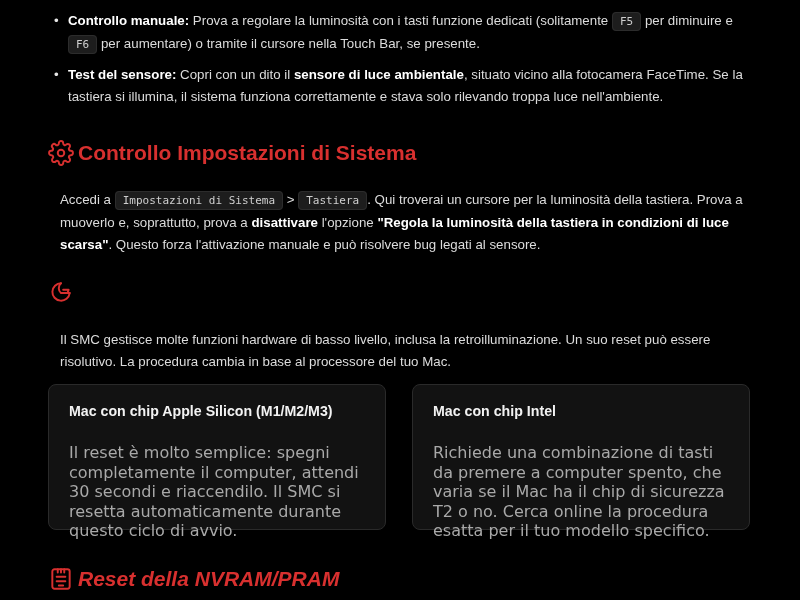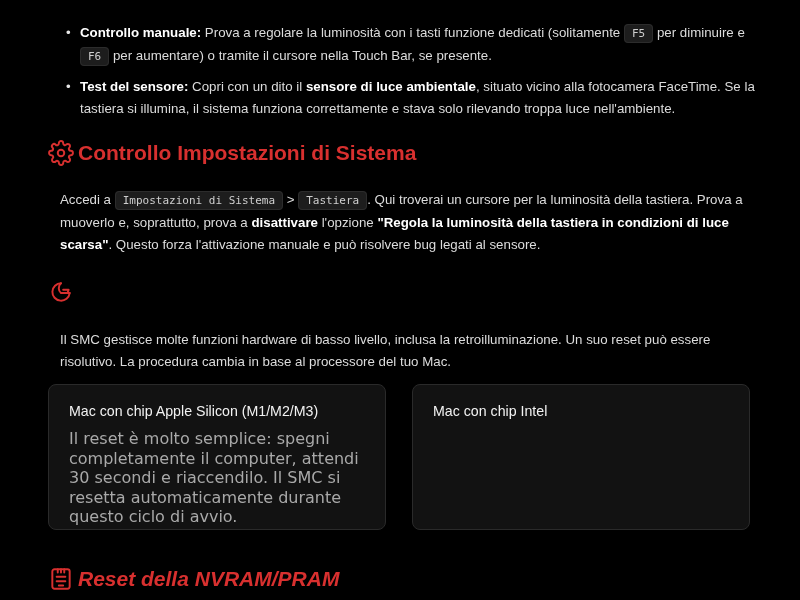--- a/index.html
+++ b/index.html
@@ -1,28 +1,28 @@
 <!DOCTYPE html>
 <html><head>
 <meta charset="utf-8">
 <style>
   html, body { margin:0; padding:0; background:#000; }
   body { width:800px; height:600px; overflow:hidden; position:relative;
          font-family:"Liberation Sans", sans-serif; color:#d4d4d4; }
   .content { position:absolute; left:48px; top:0; width:704px; }
-  ul.bullets { list-style:none; margin:12px; padding:0; position:absolute; top:10px; left:0; width:704px; }
+  ul.bullets { list-style:none; margin:0; padding:0; position:absolute; top:10px; left:0; width:704px; }
   ul.bullets li { position:relative; padding-left:20px; font-size:13.3px; line-height:22px; margin-bottom:8px; color:#dcdcdc; }
   ul.bullets li::before { content:"•"; position:absolute; left:6px; top:0; color:#e6e6e6; }
   b, strong { color:#fff; font-weight:bold; }
   code.k { font-family:"DejaVu Sans Mono", monospace; font-size:11px; background:#1d1d1d; border:1px solid #2c2c2c; border-radius:4px; padding:2px 7px; color:#cfcfcf; }
   h2 { position:absolute; left:0; margin:0; font-size:21px; font-weight:bold; color:#d8302f; display:flex; align-items:center; gap:4px; }
   h2 .ico { width:26px; height:26px; display:inline-block; }
   p.para { position:absolute; left:0; width:704px; margin:12px; font-size:13.3px; line-height:22px; color:#dcdcdc; }
   .card { position:absolute; top:384px; width:338px; height:146px; background:#121212; border:1px solid #2a2a2a; border-radius:8px; box-sizing:border-box; padding:18px 20px; }
-  .card h3 { margin:0 0 10px 0; font-size:14.2px; font-weight:normal; color:#f2f2f2; }
+  .card h3 { margin:0 0 24px 0; font-size:14.2px; font-weight:bold; color:#f2f2f2; }
   .card p { margin:0; font-size:16px; line-height:19.5px; color:#a9a9a9; font-family:"DejaVu Sans", sans-serif; }
 </style>
 </head>
 <body>
 
 <div class="content">
 
   <ul class="bullets">
     <li>
       <b>Controllo manuale:</b><span> Prova a regolare la luminosità con i tasti funzione dedicati (solitamente </span><code class="k">F5</code><span> per diminuire e </span><code class="k">F6</code><span> per aumentare) o tramite il cursore nella Touch Bar, se presente.</span>
@@ -53,20 +53,21 @@
   </h2>
 
   <p class="para" style="top:317px;">Il SMC gestisce molte funzioni hardware di basso livello, inclusa la retroilluminazione. Un suo reset può essere risolutivo. La procedura cambia in base al processore del tuo Mac.</p>
 
   <div class="card" style="left:0;">
     <h3>Mac con chip Apple Silicon (M1/M2/M3)</h3>
     <p>Il reset è molto semplice: spegni completamente il computer, attendi 30 secondi e riaccendilo. Il SMC si resetta automaticamente durante questo ciclo di avvio.</p>
   </div>
   <div class="card" style="left:364px;">
     <h3>Mac con chip Intel</h3>
+    <p>Richiede una combinazione di tasti da premere a computer spento, che varia se il Mac ha il chip di sicurezza T2 o no. Cerca online la procedura esatta per il tuo modello specifico.</p>
   </div>
 
   <h2 style="top:566px;font-style:italic;">
     <svg class="ico" viewBox="0 0 24 24" fill="none" stroke="#d8302f" stroke-width="1.8" stroke-linecap="round" stroke-linejoin="round">
       <rect x="4" y="3" width="16" height="18" rx="2"></rect>
       <path d="M9 3v3M12 3v3M15 3v3"></path>
       <path d="M8 10h8M8 14h8M10 18h4"></path>
     </svg>
     <span>Reset della NVRAM/PRAM</span>
   </h2>

